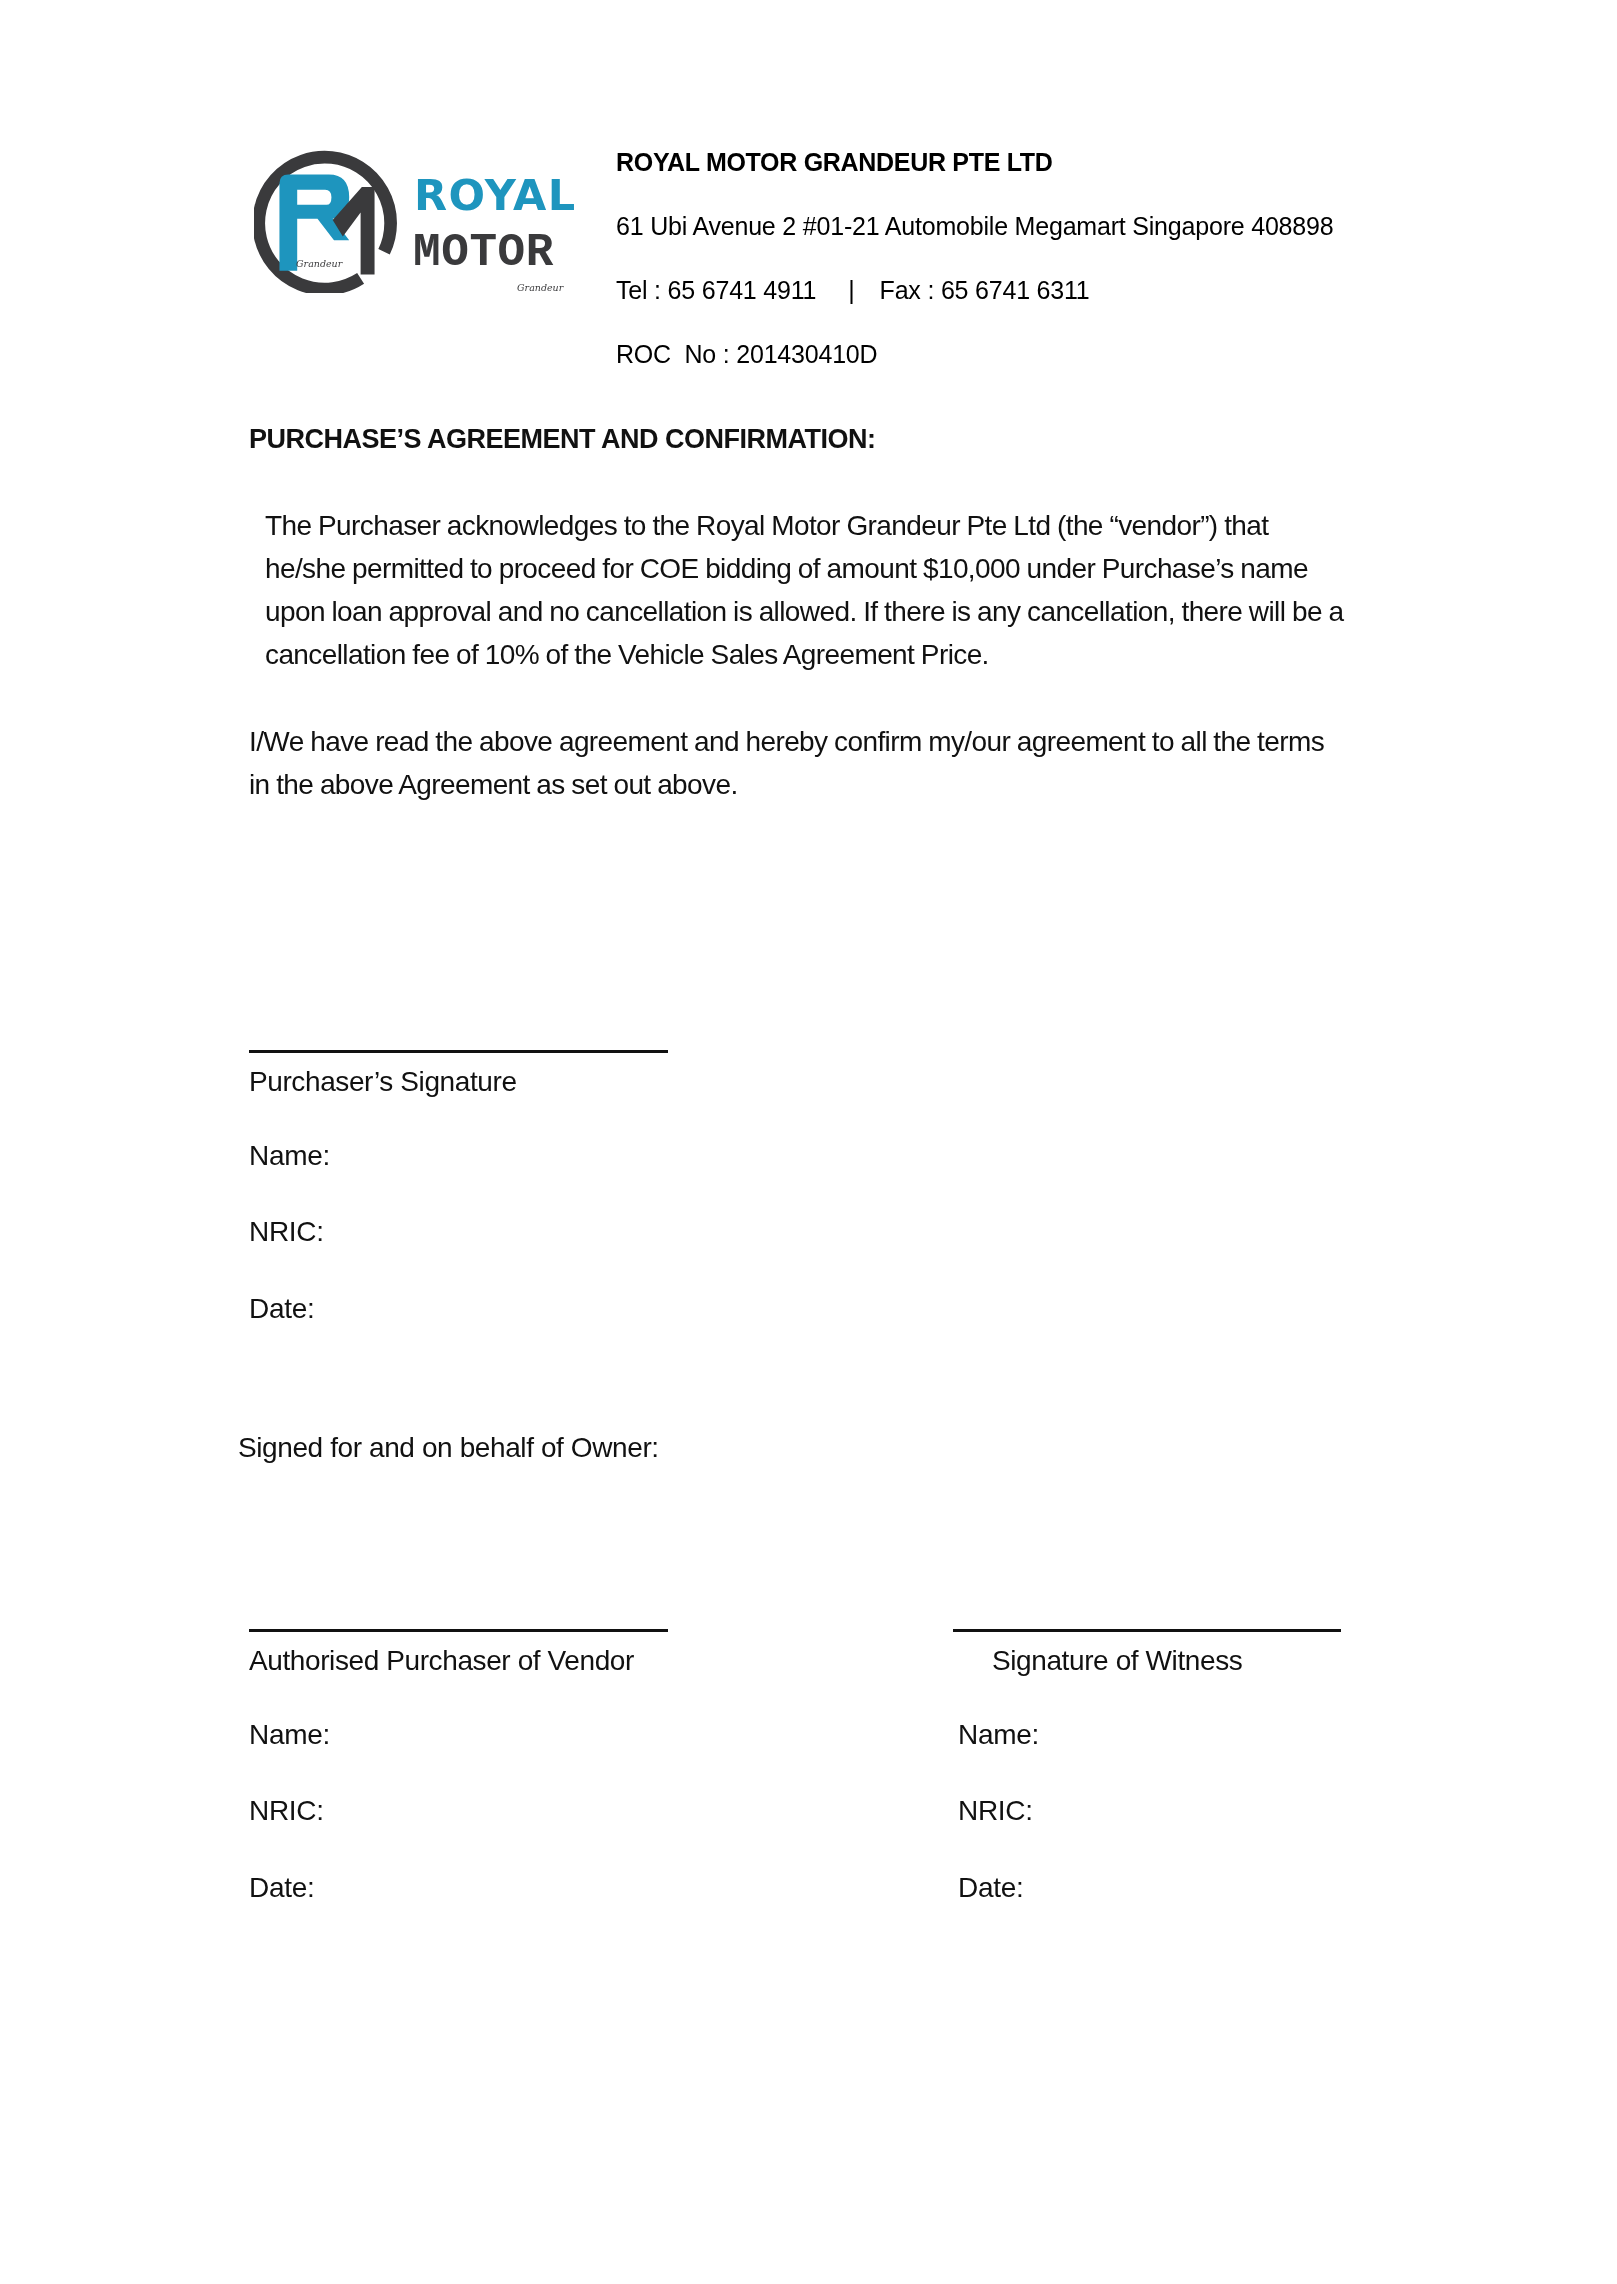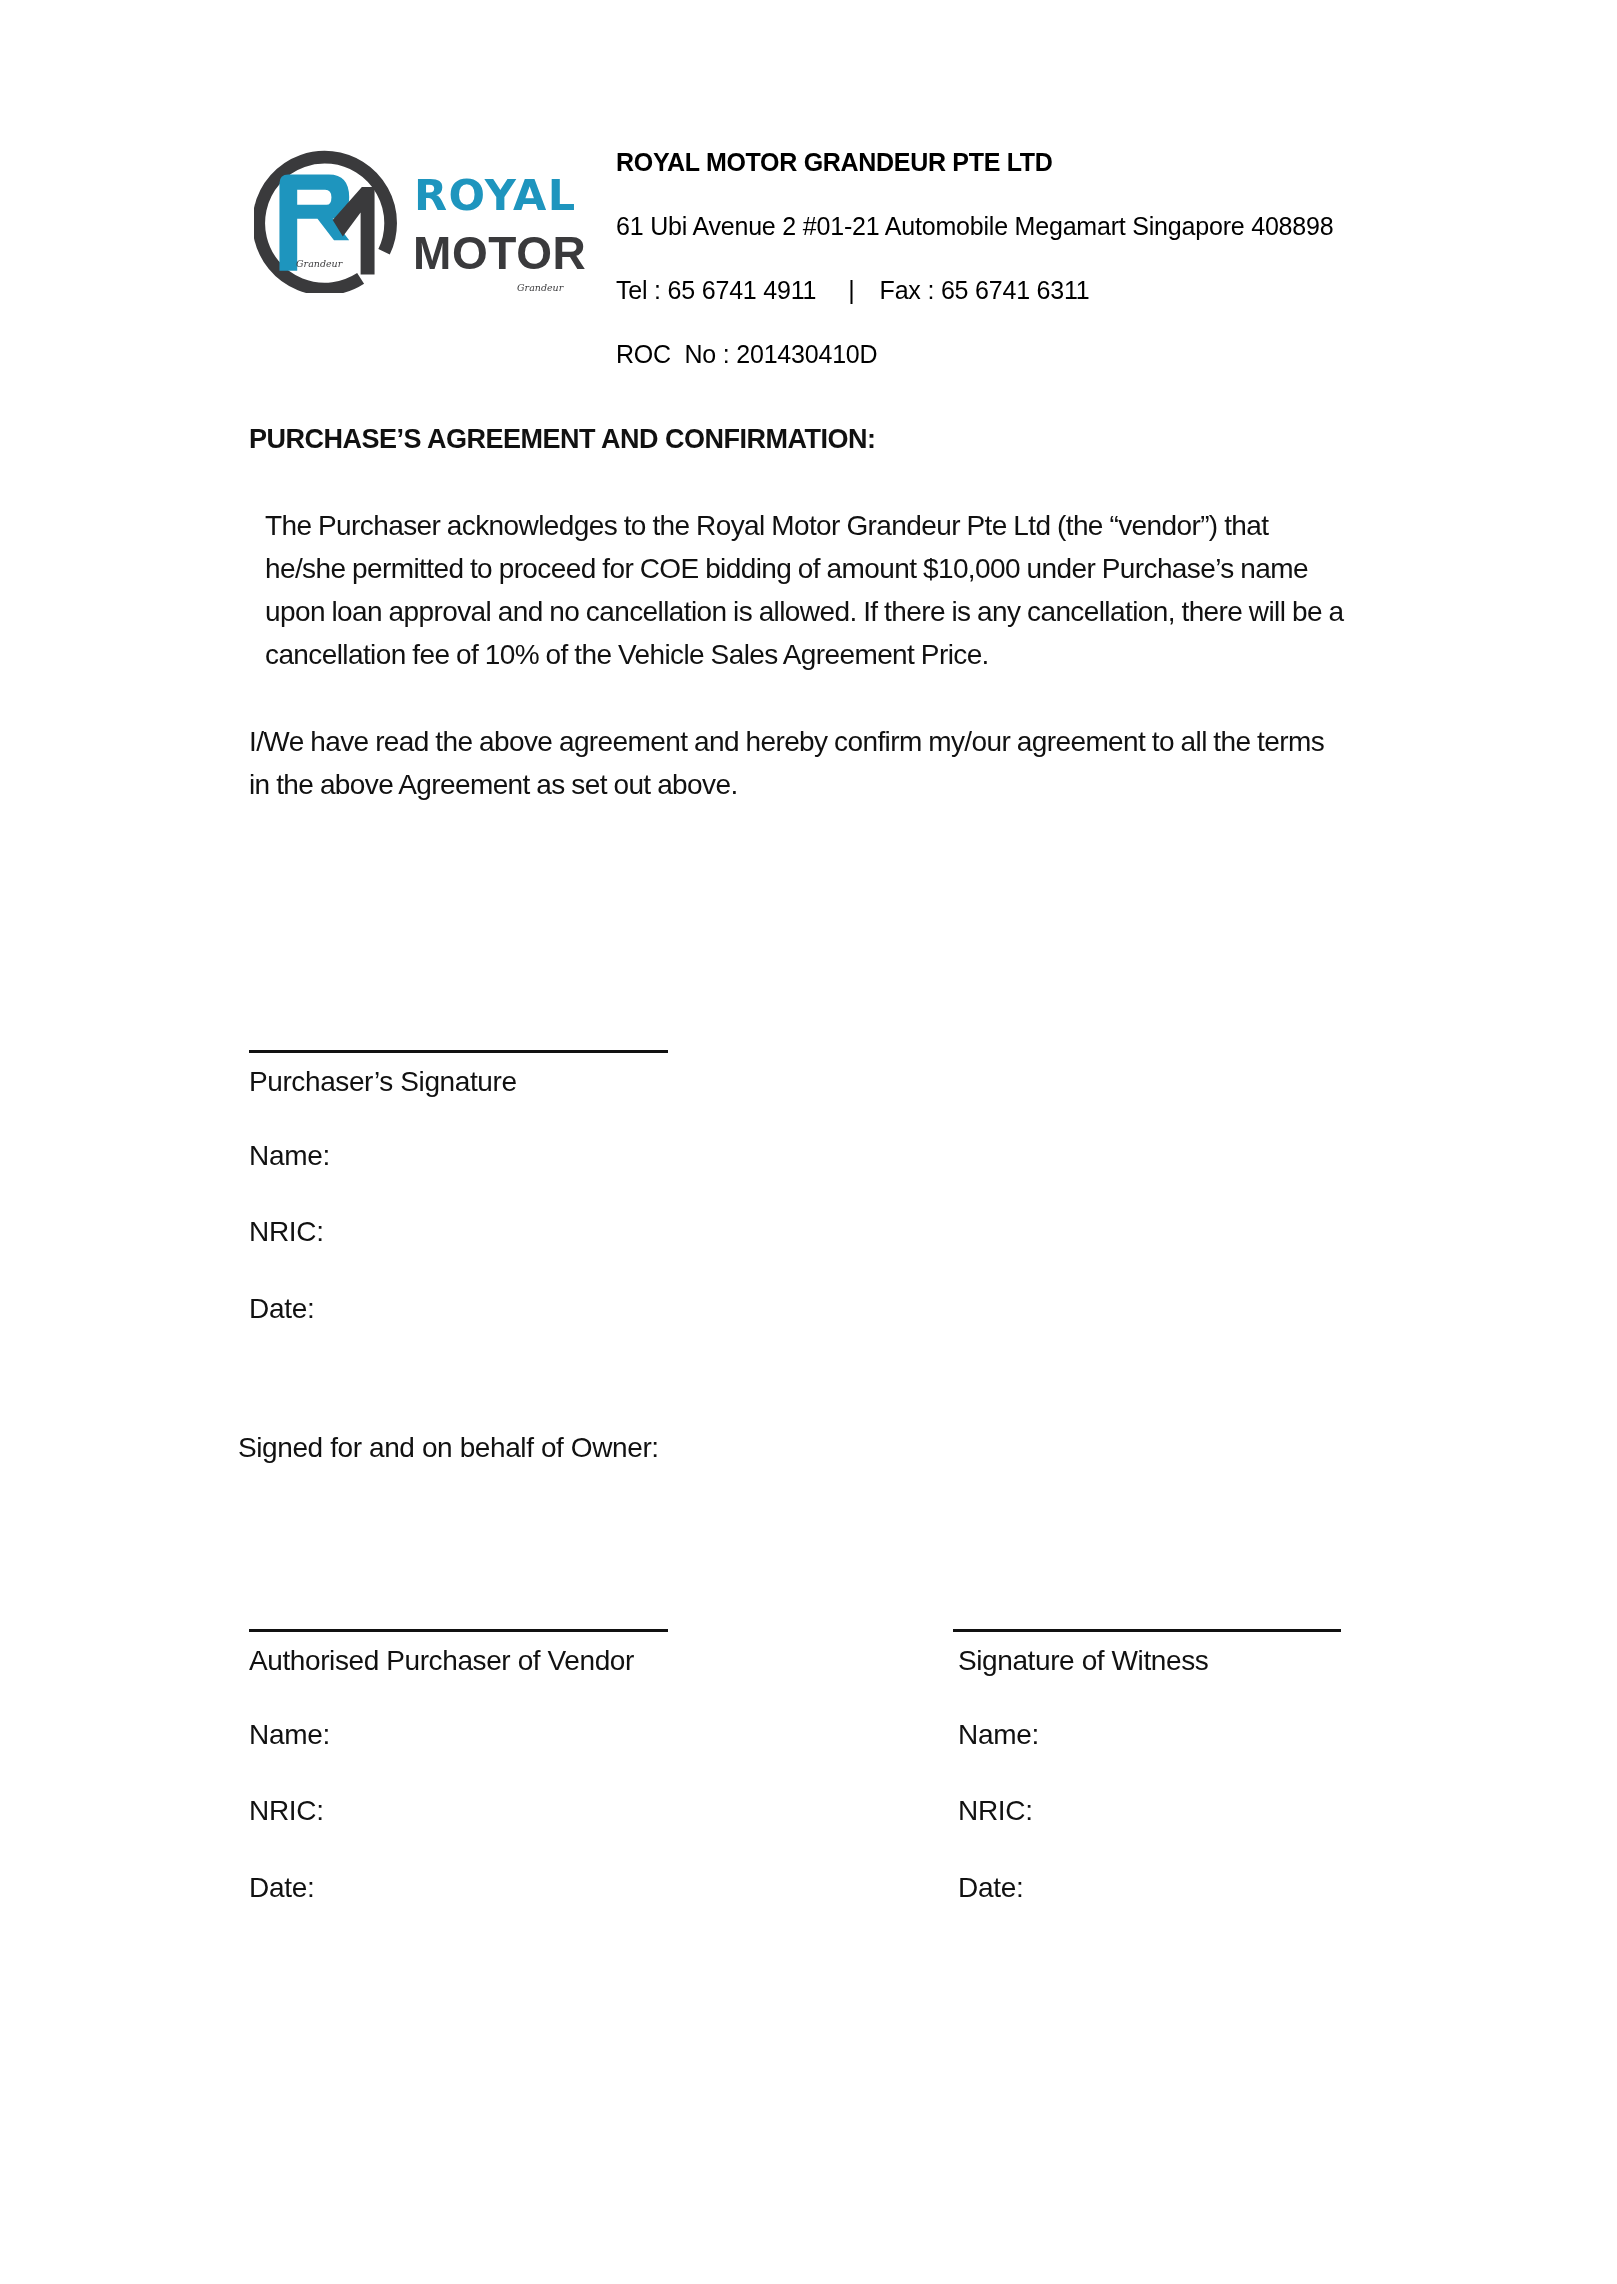--- a/index.html
+++ b/index.html
@@ -53,21 +53,21 @@
       font-weight: bold;
       font-size: 43px;
       letter-spacing: 1.3px;
       color: var(--brand-blue);
       line-height: 1;
     }
     .logo-word-motor {
       position: absolute;
       left: 159px;
       top: 86px;
-      font-family: Liberation Sans, sans-serif;
+      font-family: Liberation Mono, monospace;
       font-weight: bold;
       font-size: 46px;
       letter-spacing: 0.6px;
       color: var(--brand-dark);
       line-height: 1;
     }
     .logo-script {
       position: absolute;
       font-family: "DejaVu Serif", serif;
       font-style: italic;
@@ -148,21 +148,21 @@
       height: 32px;
       margin-left: 9px;
       border: none;
       background: transparent;
     }
 
     .purchaser-block { left: 249px; top: 1050px; }
     .vendor-block { left: 249px; top: 1629px; }
     .witness-block { left: 953px; top: 1629px; }
     .witness-block .sig-line { width: 388px; }
-    .witness-block .sig-caption { padding-left: 5px; }
+    .witness-block .sig-caption { padding-left: 5px; margin-left: 34px; }
     .witness-block .sig-field { padding-left: 5px; }
 
     .owner-label {
       position: absolute;
       left: 238px;
       top: 1429px;
       font-size: 28px;
       line-height: 38px;
       letter-spacing: -0.4px;
       white-space: nowrap;

